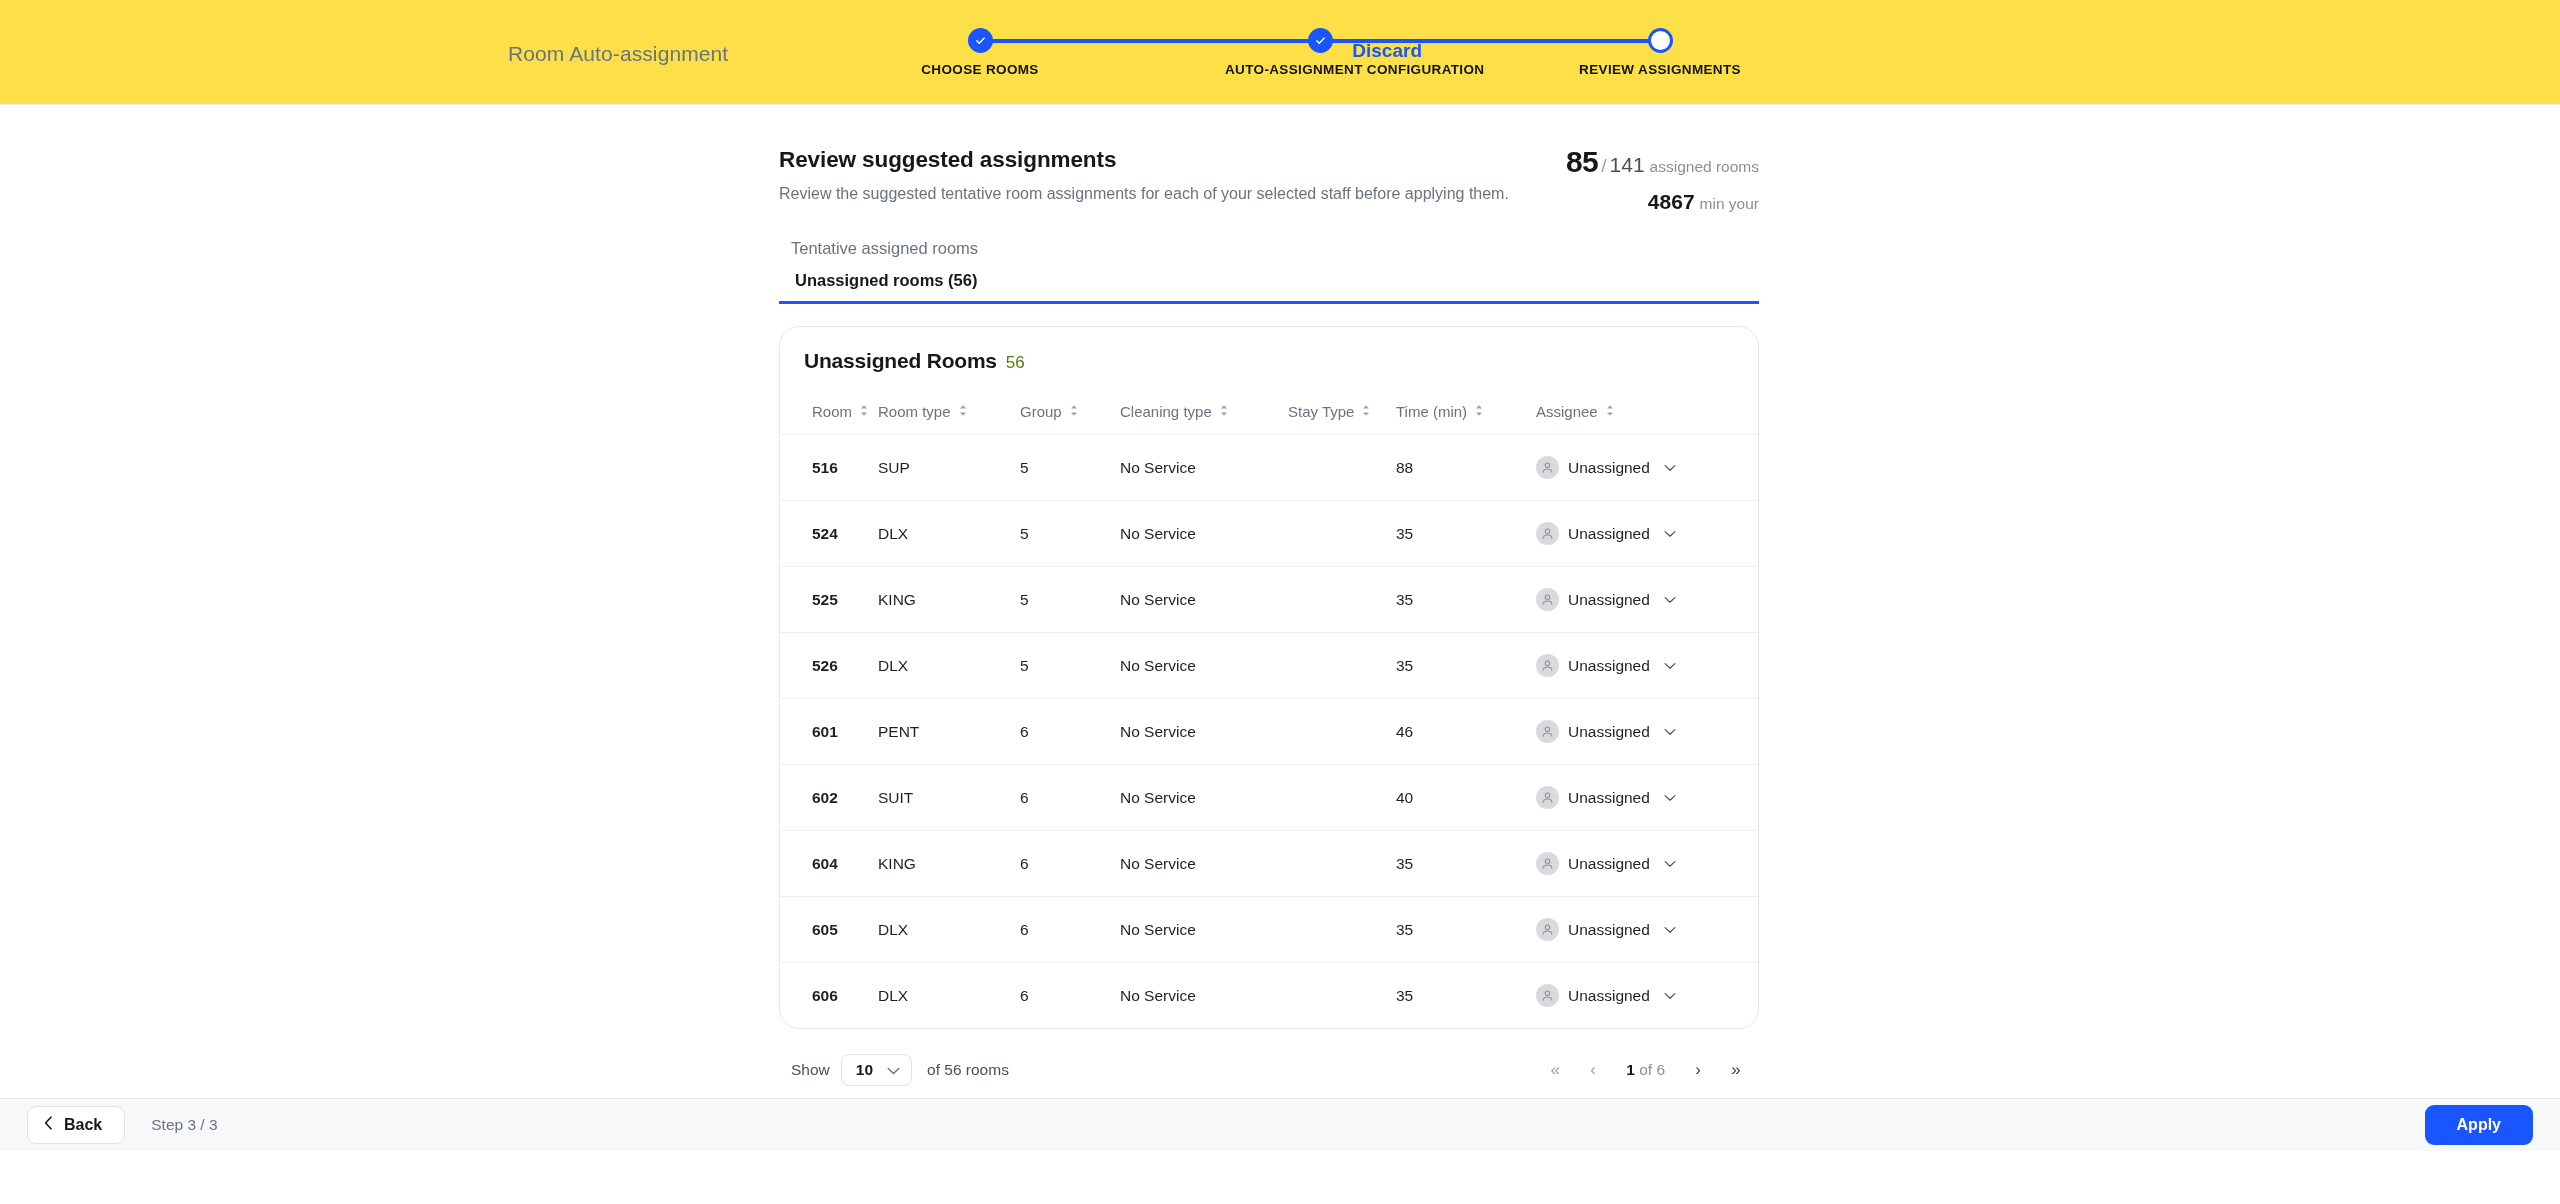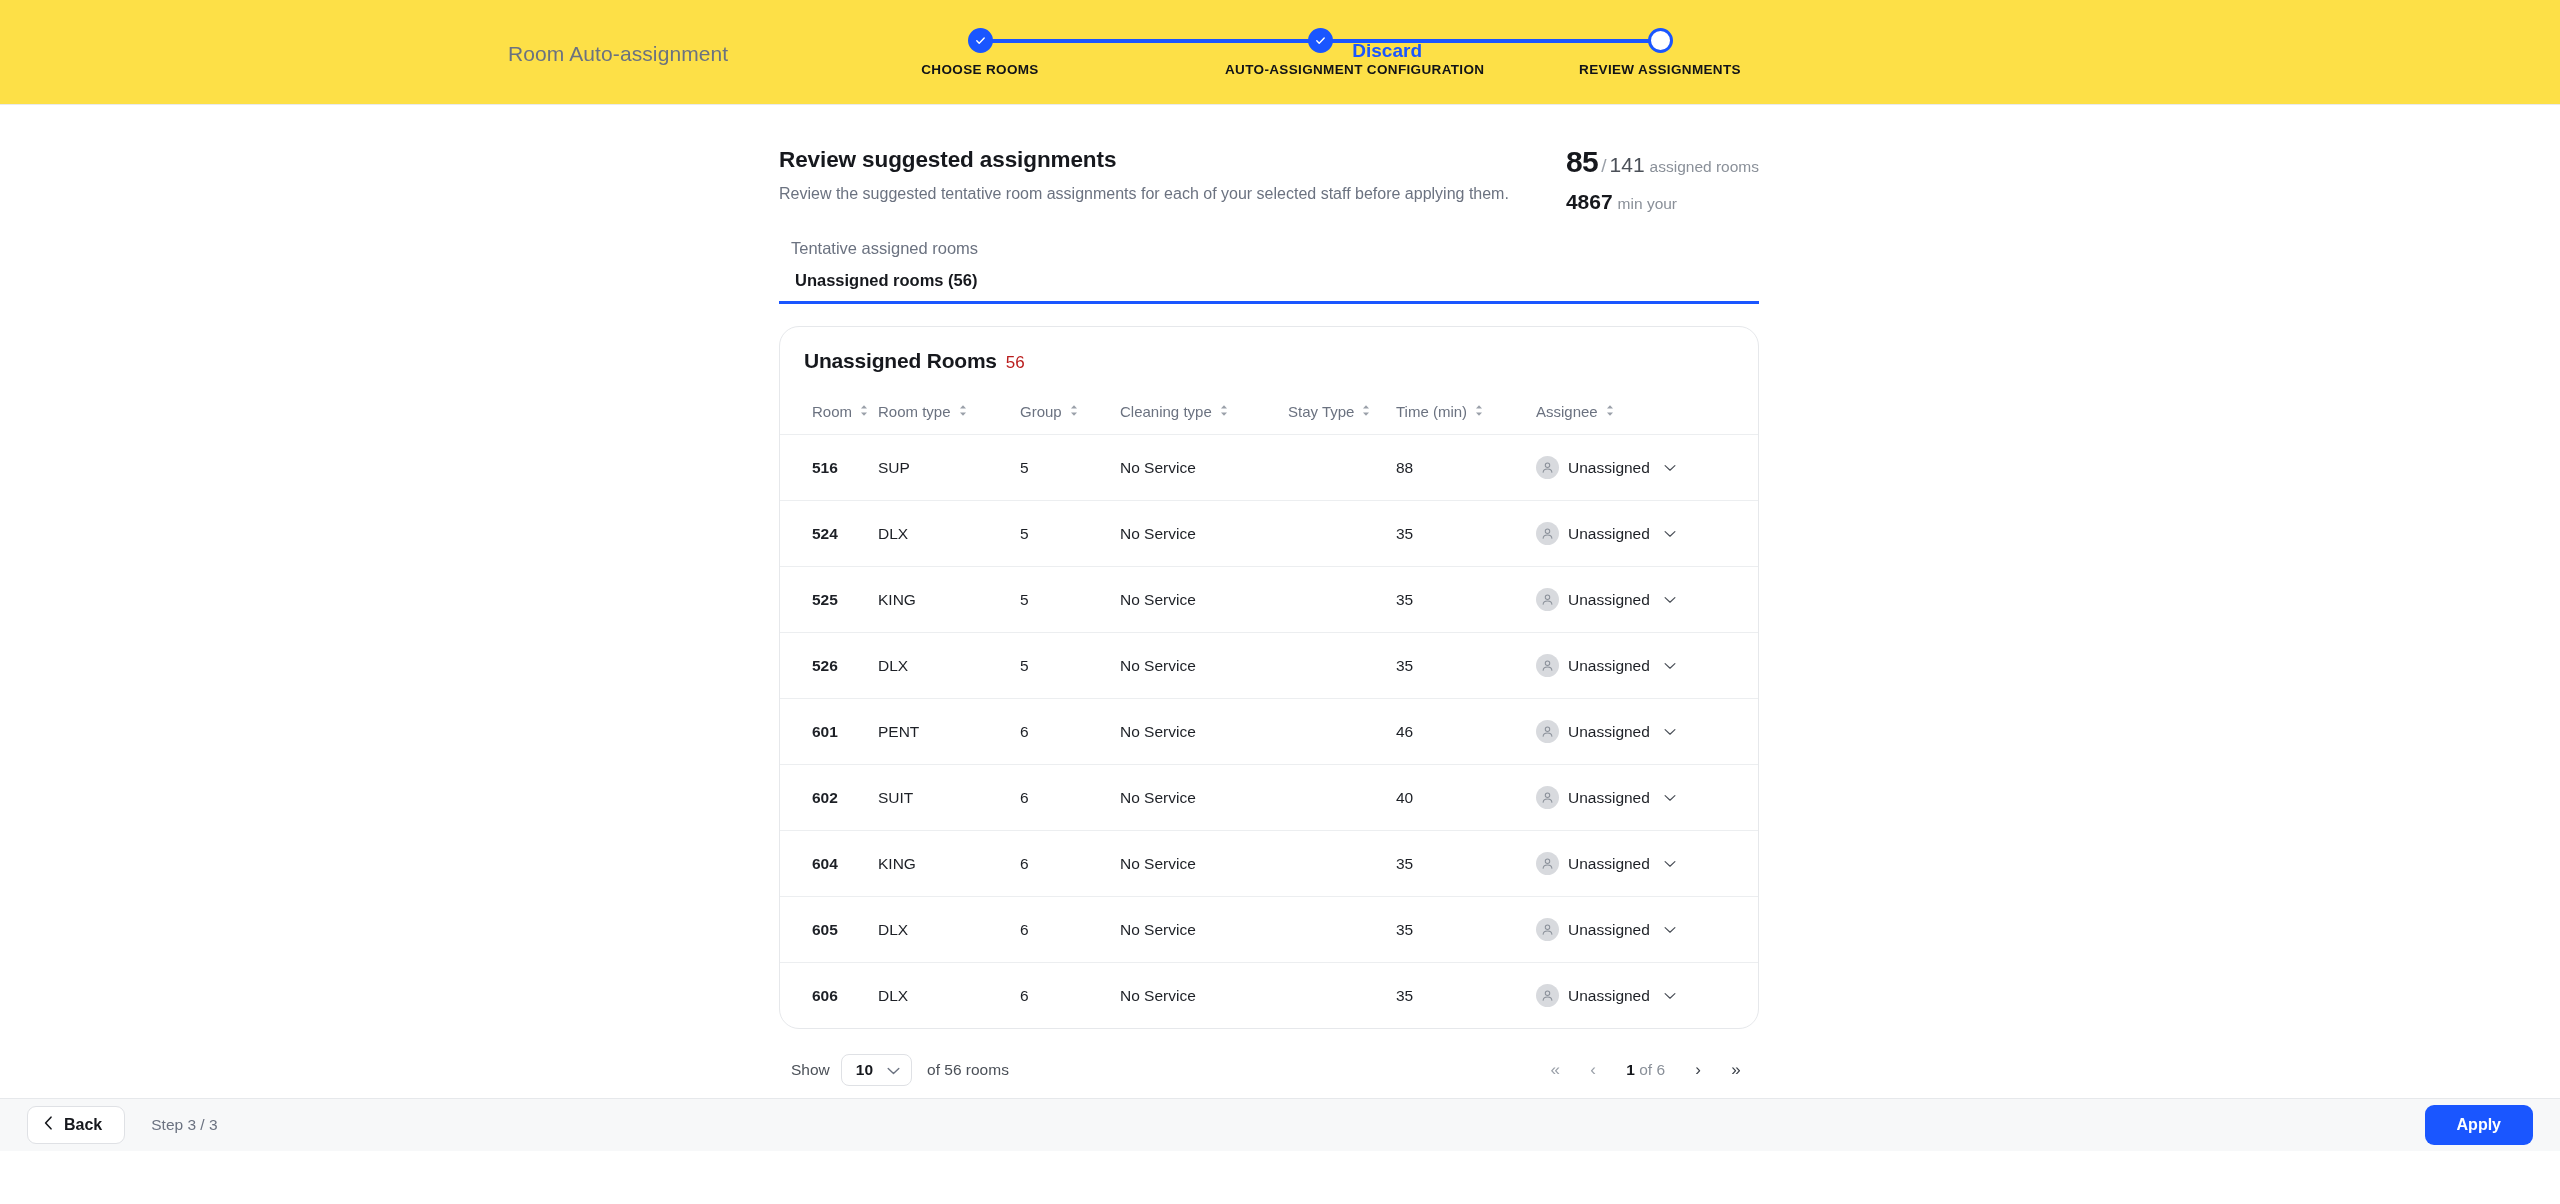--- a/index.html
+++ b/index.html
@@ -104,20 +104,21 @@
     letter-spacing: -.1px;
   }
   .panel-sub {
     margin-top: 12px;
     font-size: 16px;
     color: #6b7280;
   }
   .counts {
     position: absolute;
     right: 0; top: 0;
+    text-align: right;
     white-space: nowrap;
   }
   .count-line1 { line-height: 1; }
   .big-num {
     font-size: 30px;
     font-weight: 700;
     color: #16181d;
     letter-spacing: -.5px;
   }
   .slash { font-size: 19px; color: #9aa0a9; margin: 0 3px; }
@@ -169,21 +170,21 @@
     display: flex;
     align-items: baseline;
     gap: 9px;
   }
   .card-title {
     font-size: 21px;
     font-weight: 700;
     color: #16181d;
     letter-spacing: -.2px;
   }
-  .card-count { font-size: 17px; color: #b91c1c; }
+  .card-count { font-size: 17px; color: #4d7c0f; }
 
   table { width: 100%; border-collapse: collapse; }
   thead th {
     text-align: left;
     padding: 26px 0 14px 0;
     font-size: 15px;
     font-weight: 400;
     color: #6b7280;
     border-bottom: 1px solid #eceef0;
     white-space: nowrap;

